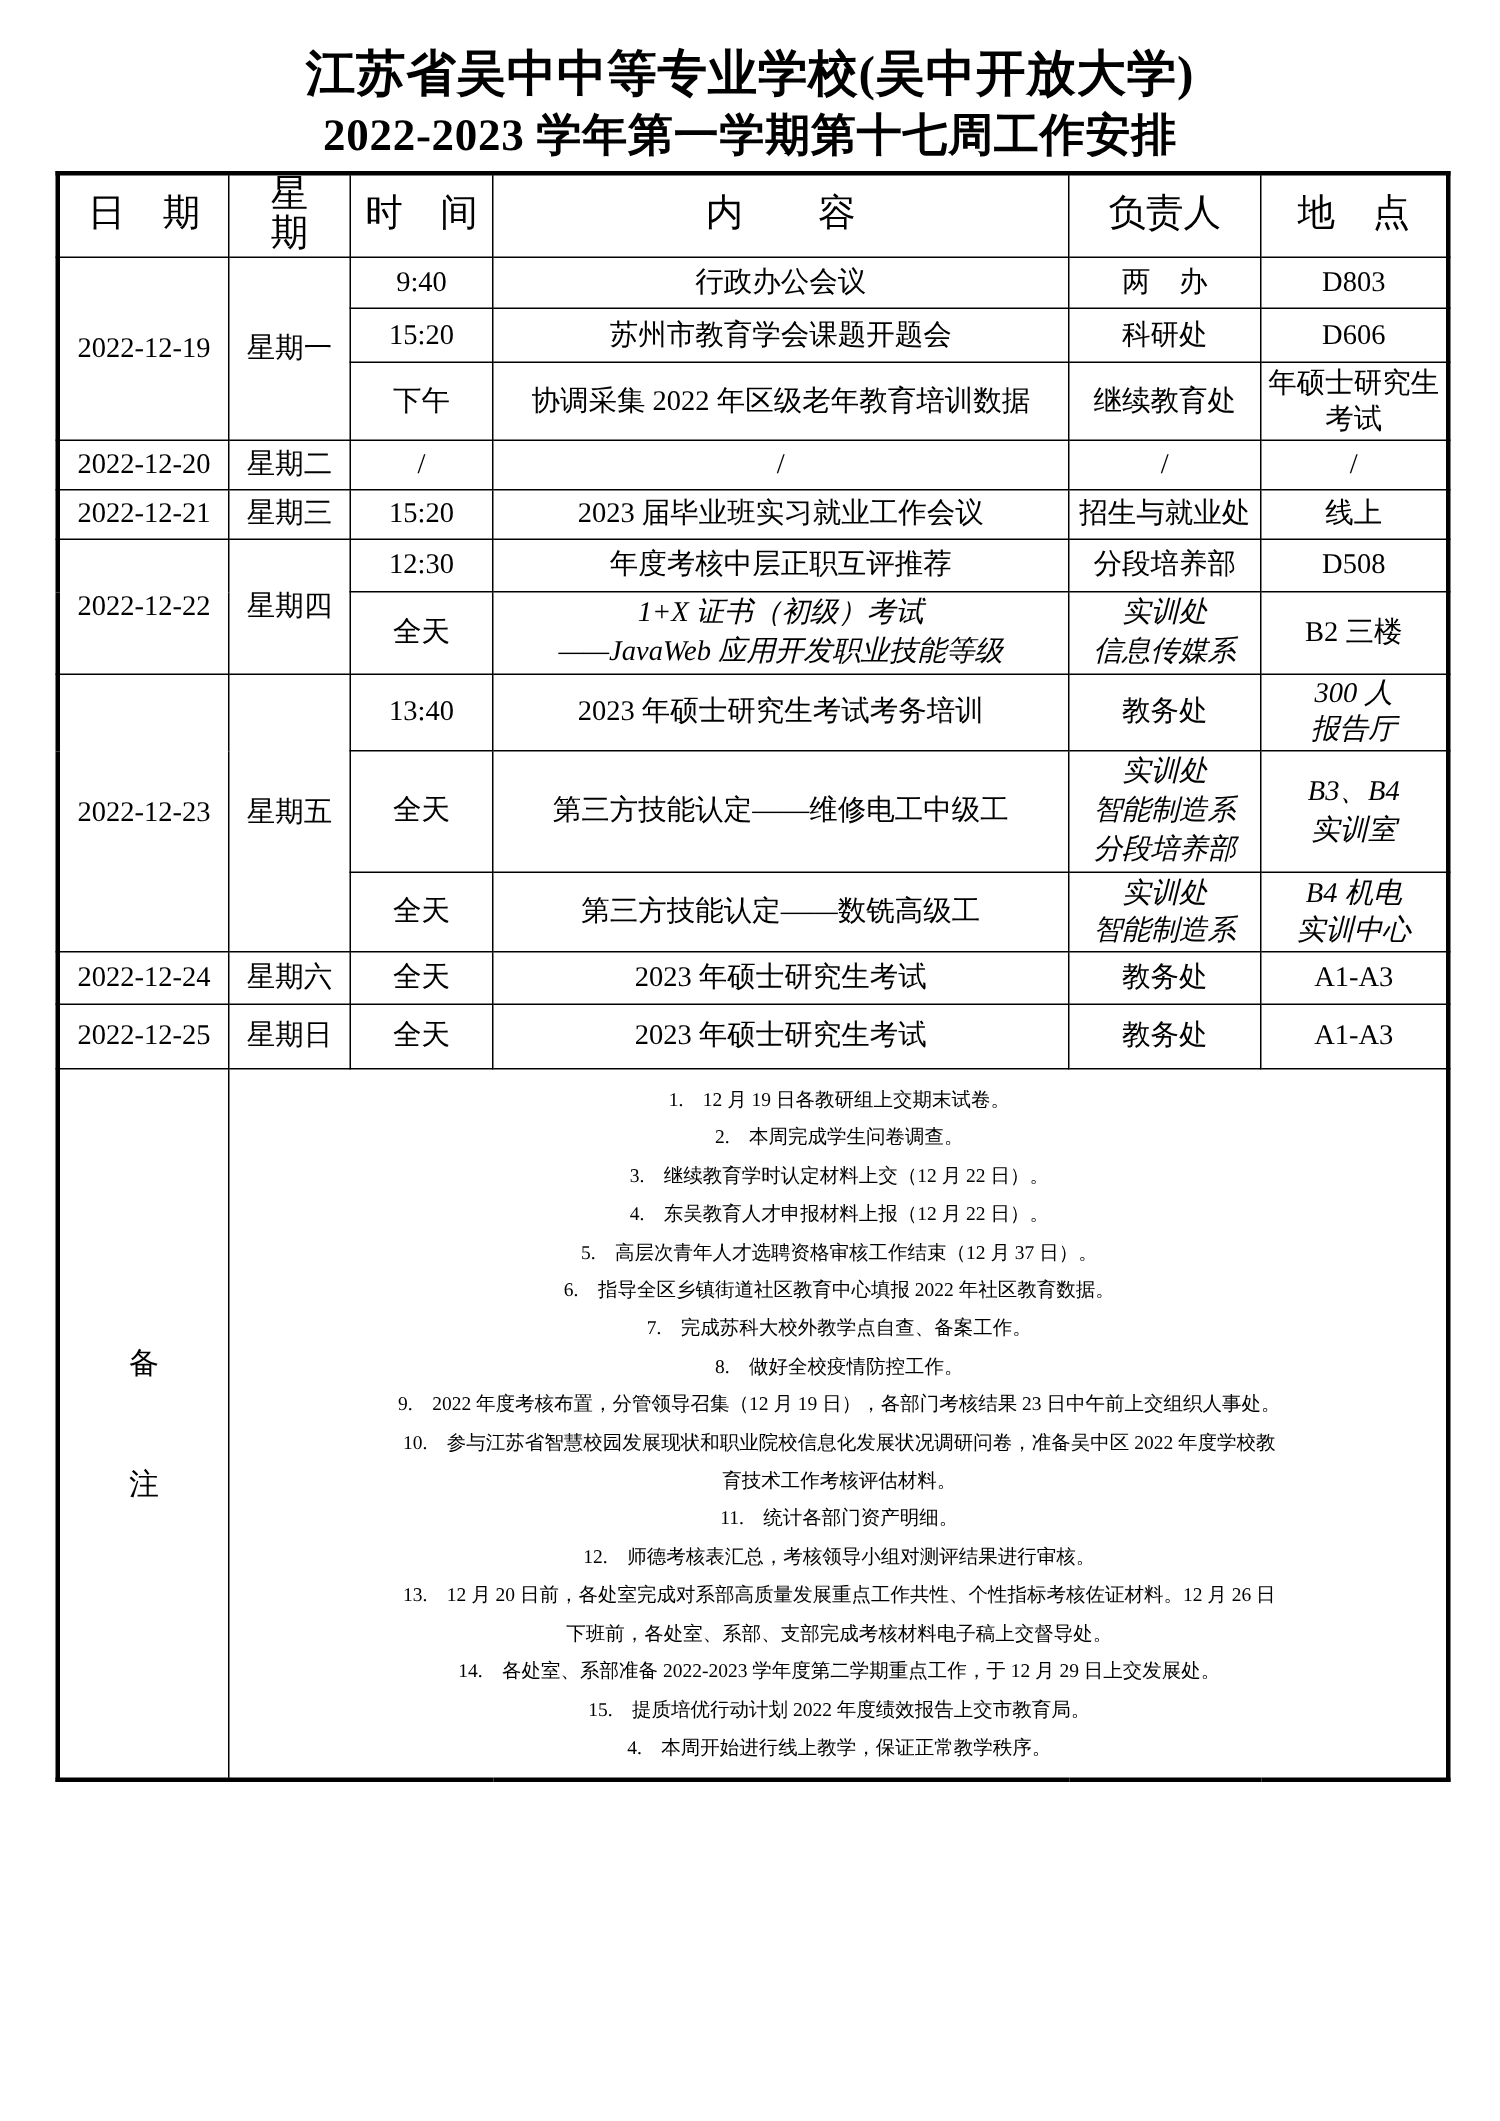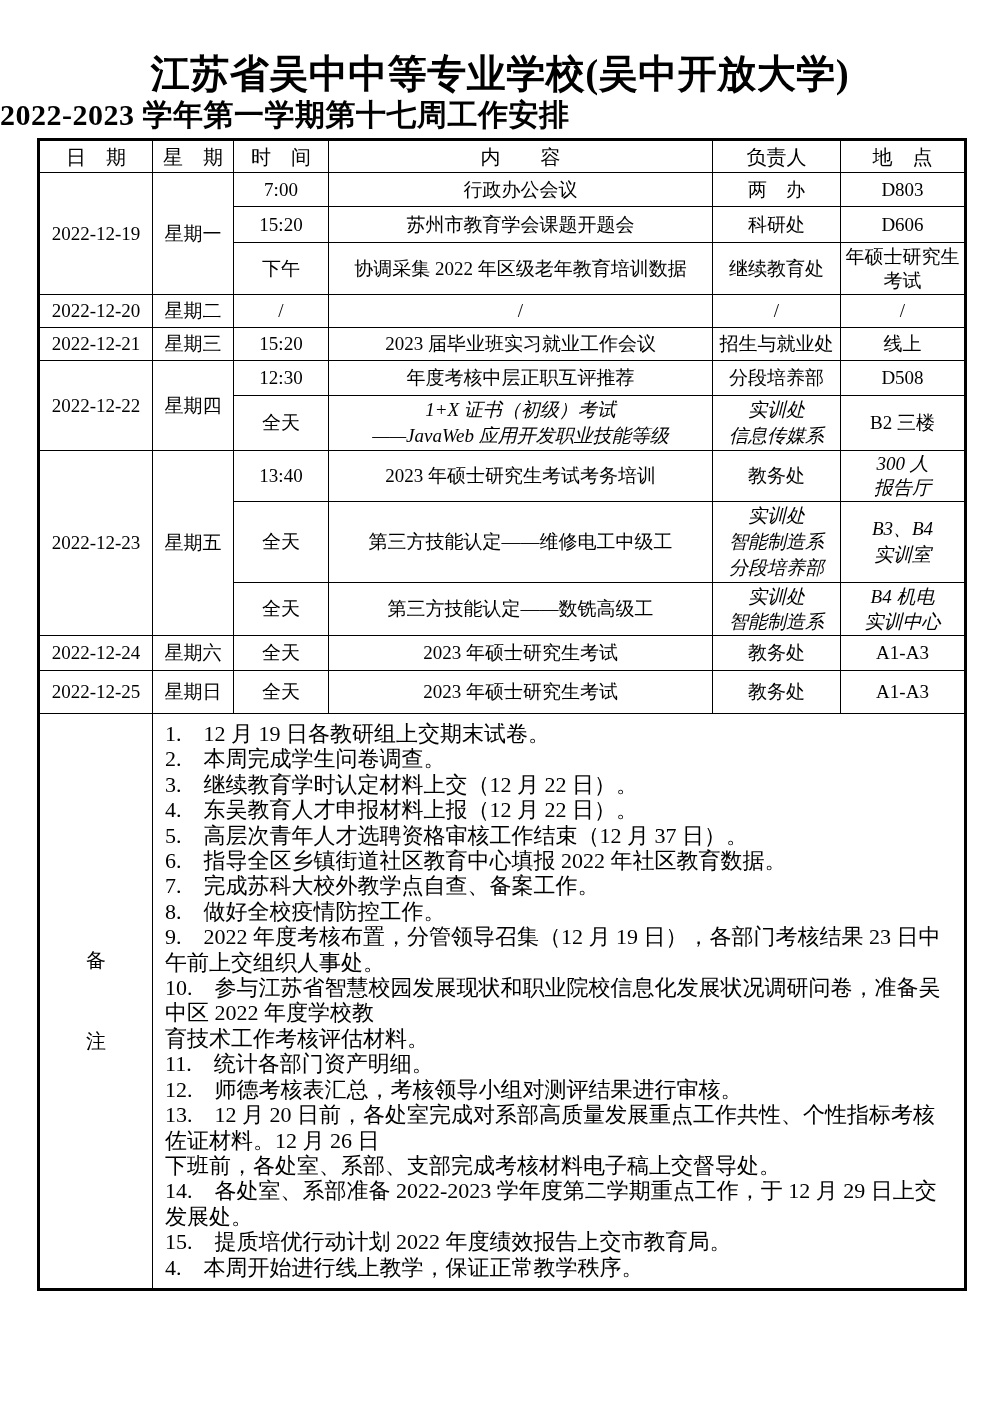--- a/index.html
+++ b/index.html
@@ -2,46 +2,46 @@
 <html><head>
 <meta charset="utf-8">
 <style>
   html,body{margin:0;padding:0;}
   body{
     width:1000px;height:1414px;background:#ffffff;color:#000;
     font-family:"Liberation Serif","DejaVu Serif",serif;
     overflow:hidden;
   }
   .title{
-    text-align:center;font-weight:bold;font-size:39px;line-height:32px;
-    padding-top:58px;letter-spacing:0.5px;
+    text-align:center;font-weight:bold;font-size:33px;line-height:32px;
+    padding-top:34px;letter-spacing:0.5px;
   }
   .subtitle{
-    text-align:left;font-weight:bold;font-size:30px;line-height:32px;
+    text-align:center;font-weight:bold;font-size:30px;line-height:32px;
     margin-top:9px;margin-bottom:7px;letter-spacing:0.5px;
   }
   table.schedule{
     border-collapse:collapse;table-layout:fixed;
     width:927px;margin-left:37px;
     border:3px solid #000;
   }
   .schedule th,.schedule td{
     border:1.6px solid #000;
     text-align:center;vertical-align:middle;
     font-size:19px;font-weight:normal;line-height:26px;
     padding:1px 4px;overflow:hidden;
   }
-  .schedule th{font-size:20px;}
+  .schedule th{font-size:25px;font-family:Liberation Mono, monospace;}
   .pre{white-space:pre-line;font-style:italic;}
   td.notes-cell{
     text-align:left;vertical-align:top;
     padding:7px 10px 8px 12px;height:440px;
   }
   .note{
-    font-size:22px;line-height:25.4px;white-space:pre-line;
+    font-size:13px;line-height:25.4px;white-space:pre-line;text-align:center;
   }
   .notes-label{
     display:grid;justify-items:center;row-gap:55px;font-size:20px;
   }
 </style>
 </head>
 <body>
 
 <div class="title">江苏省吴中中等专业学校(吴中开放大学)</div>
 <div class="subtitle">2022-2023 学年第一学期第十七周工作安排</div>
@@ -62,21 +62,21 @@
     <th>星　期</th>
     <th>时　间</th>
     <th>内　　容</th>
     <th>负责人</th>
     <th>地　点</th>
   </tr>
 
   <tr style="height:34px">
     <td rowspan="3">2022-12-19</td>
     <td rowspan="3">星期一</td>
-    <td>7:00</td>
+    <td>9:40</td>
     <td>行政办公会议</td>
     <td>两　办</td>
     <td>D803</td>
   </tr>
   <tr style="height:36px">
     <td>15:20</td>
     <td>苏州市教育学会课题开题会</td>
     <td>科研处</td>
     <td>D606</td>
   </tr>

